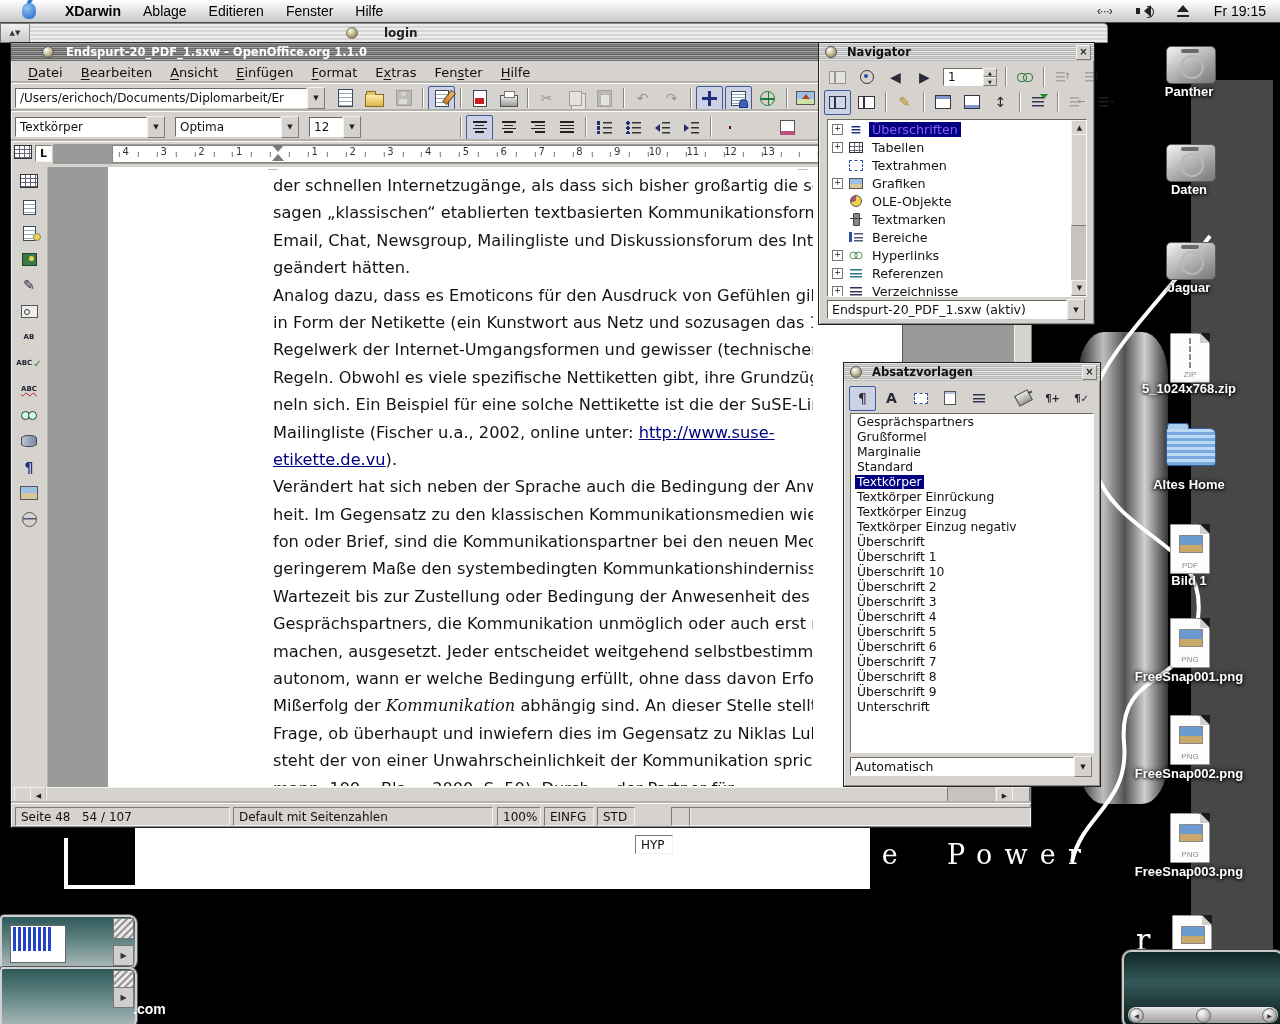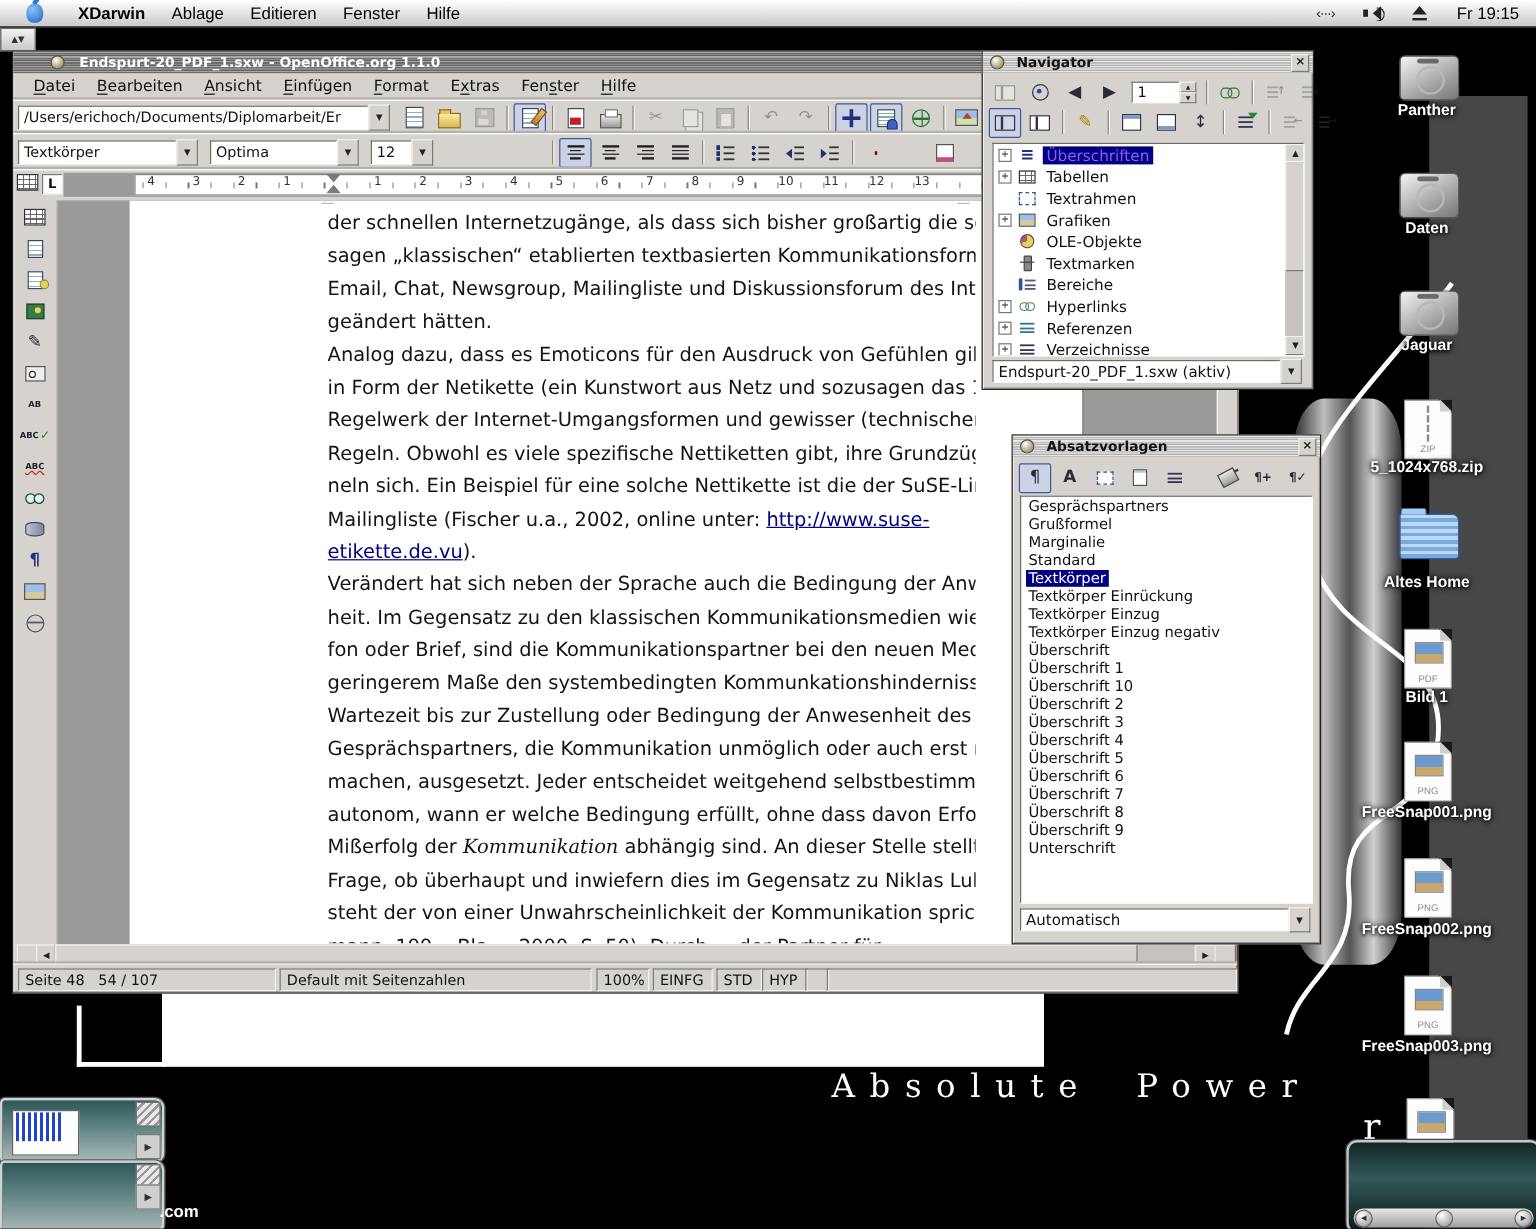--- a/index.html
+++ b/index.html
@@ -283,21 +283,21 @@
     background:linear-gradient(#e8e8e8,#9e9e9e);display:flex;align-items:center;justify-content:space-between;padding:0 1px;}
   .rnd{width:13px;height:13px;border-radius:50%;background:radial-gradient(circle at 35% 30%,#fff,#8a8a8a);
     border:1px solid #666;font-size:6px;display:flex;align-items:center;justify-content:center;color:#333;}
   
   #wp-strip{left:1191px;top:80px;width:82px;height:944px;background:#474747;z-index:0;}
   #wp-chrome{left:1078px;top:332px;width:90px;height:472px;z-index:1;border-radius:26px/44px;
     background:linear-gradient(90deg,#2c2c2c,#cfcfcf 28%,#5a5a5a 52%,#e2e2e2 74%,#3a3a3a);opacity:.92;}
   #wp-band{left:135px;top:826px;width:735px;height:63px;background:#fff;z-index:1;}
   #wp-vline{left:64px;top:838px;width:4px;height:51px;background:#fff;z-index:1;}
   #wp-hline{left:64px;top:885px;width:74px;height:4px;background:#fff;z-index:1;}
-  #wp-power{left:693px;top:890px;z-index:1;color:#fff;font-family:"DejaVu Serif",serif;
+  #wp-power{left:693px;top:839px;z-index:1;color:#fff;font-family:"DejaVu Serif",serif;
     font-size:27px;letter-spacing:.45em;word-spacing:.6em;}
   #wp-r{left:1136px;top:922px;z-index:1;color:#fff;font-family:"DejaVu Serif",serif;font-size:30px;}
   #wp-com{left:133px;top:1001px;z-index:13;color:#fff;font-weight:bold;
     font-family:"Liberation Sans",sans-serif;font-size:14px;}
   #cable{left:0;top:0;z-index:1;}
 </style>
 </head>
 <body>
 
 <div id="stage">
@@ -354,20 +354,24 @@
       </div>
       <div class="dlabel" style="left: 1109px; top: 864px;">FreeSnap003.png</div>
       <div class="docicon" style="left: 1172px; top: 915px;">
         <span class="fold-c"></span>
         <span class="thumb"></span>
         <span class="badge">PNG</span>
       </div>
     </div>
 
   <div class="abs" id="login-corner">▲▼</div>
+  <div class="abs" id="login-bar">
+    <span class="gem"></span>
+    <span id="login-title">login</span>
+  </div>
 
   <div class="abs" id="writer">
     <div class="abs titlebar-dark" style="left:0;top:0;width:100%;height:18px;padding-left:23px;">
       <span class="gem2" style="margin-left:8px;"></span>
       <span style="margin-left:12px;">Endspurt-20_PDF_1.sxw - OpenOffice.org 1.1.0</span>
     </div>
     <div class="abs toolrow" id="writer-menubar">
         <span class="wmenu"><u>D</u>atei</span>
         <span class="wmenu"><u>B</u>earbeiten</span>
         <span class="wmenu"><u>A</u>nsicht</span>
@@ -643,21 +647,21 @@
       <div class="sb-btn abs" style="left:985px;top:0;width:15px;height:15px;">▶</div>
       <div class="sb-btn abs" style="left:1001px;top:0;width:16px;height:15px;"></div>
     </div>
 
     <div class="abs" style="left:0;top:760px;width:100%;height:24px;border-top:1px solid #fff;box-shadow:0 -2px 0 #b4b0aa;">
       <div class="stcell" style="left:4px;width:203px;">Seite 48   54 / 107</div>
       <div class="stcell" style="left:222px;width:248px;">Default mit Seitenzahlen</div>
       <div class="stcell" style="left:486px;width:32px;">100%</div>
       <div class="stcell" style="left:533px;width:38px;">EINFG</div>
       <div class="stcell" style="left:586px;width:26px;">STD</div>
-      <div class="stcell" style="left:624px;width:26px;">HYP</div>
+      <div class="stcell" style="left:624px;width:26px;margin-top:28px;">HYP</div>
       <div class="stcell" style="left:660px;width:8px;"></div>
       <div class="stcell" style="left:678px;width:330px;"></div>
     </div>
   </div>
 
   <div class="abs" style="left:818px;top:42px;width:275px;height:281px;z-index:20;background:#d6d3ce;border:1px solid #222;box-shadow:inset 1px 1px 0 #efefef, inset -1px -1px 0 #8a8a8a;">
     <div class="abs titlebar-light" style="left:0;top:0;width:100%;height:18px;">
       <span class="gem2" style="margin-left:6px;"></span>
       <span style="margin-left:10px;">Navigator</span>
       <span class="closebox" style="margin-left:auto;margin-right:3px;">×</span>

